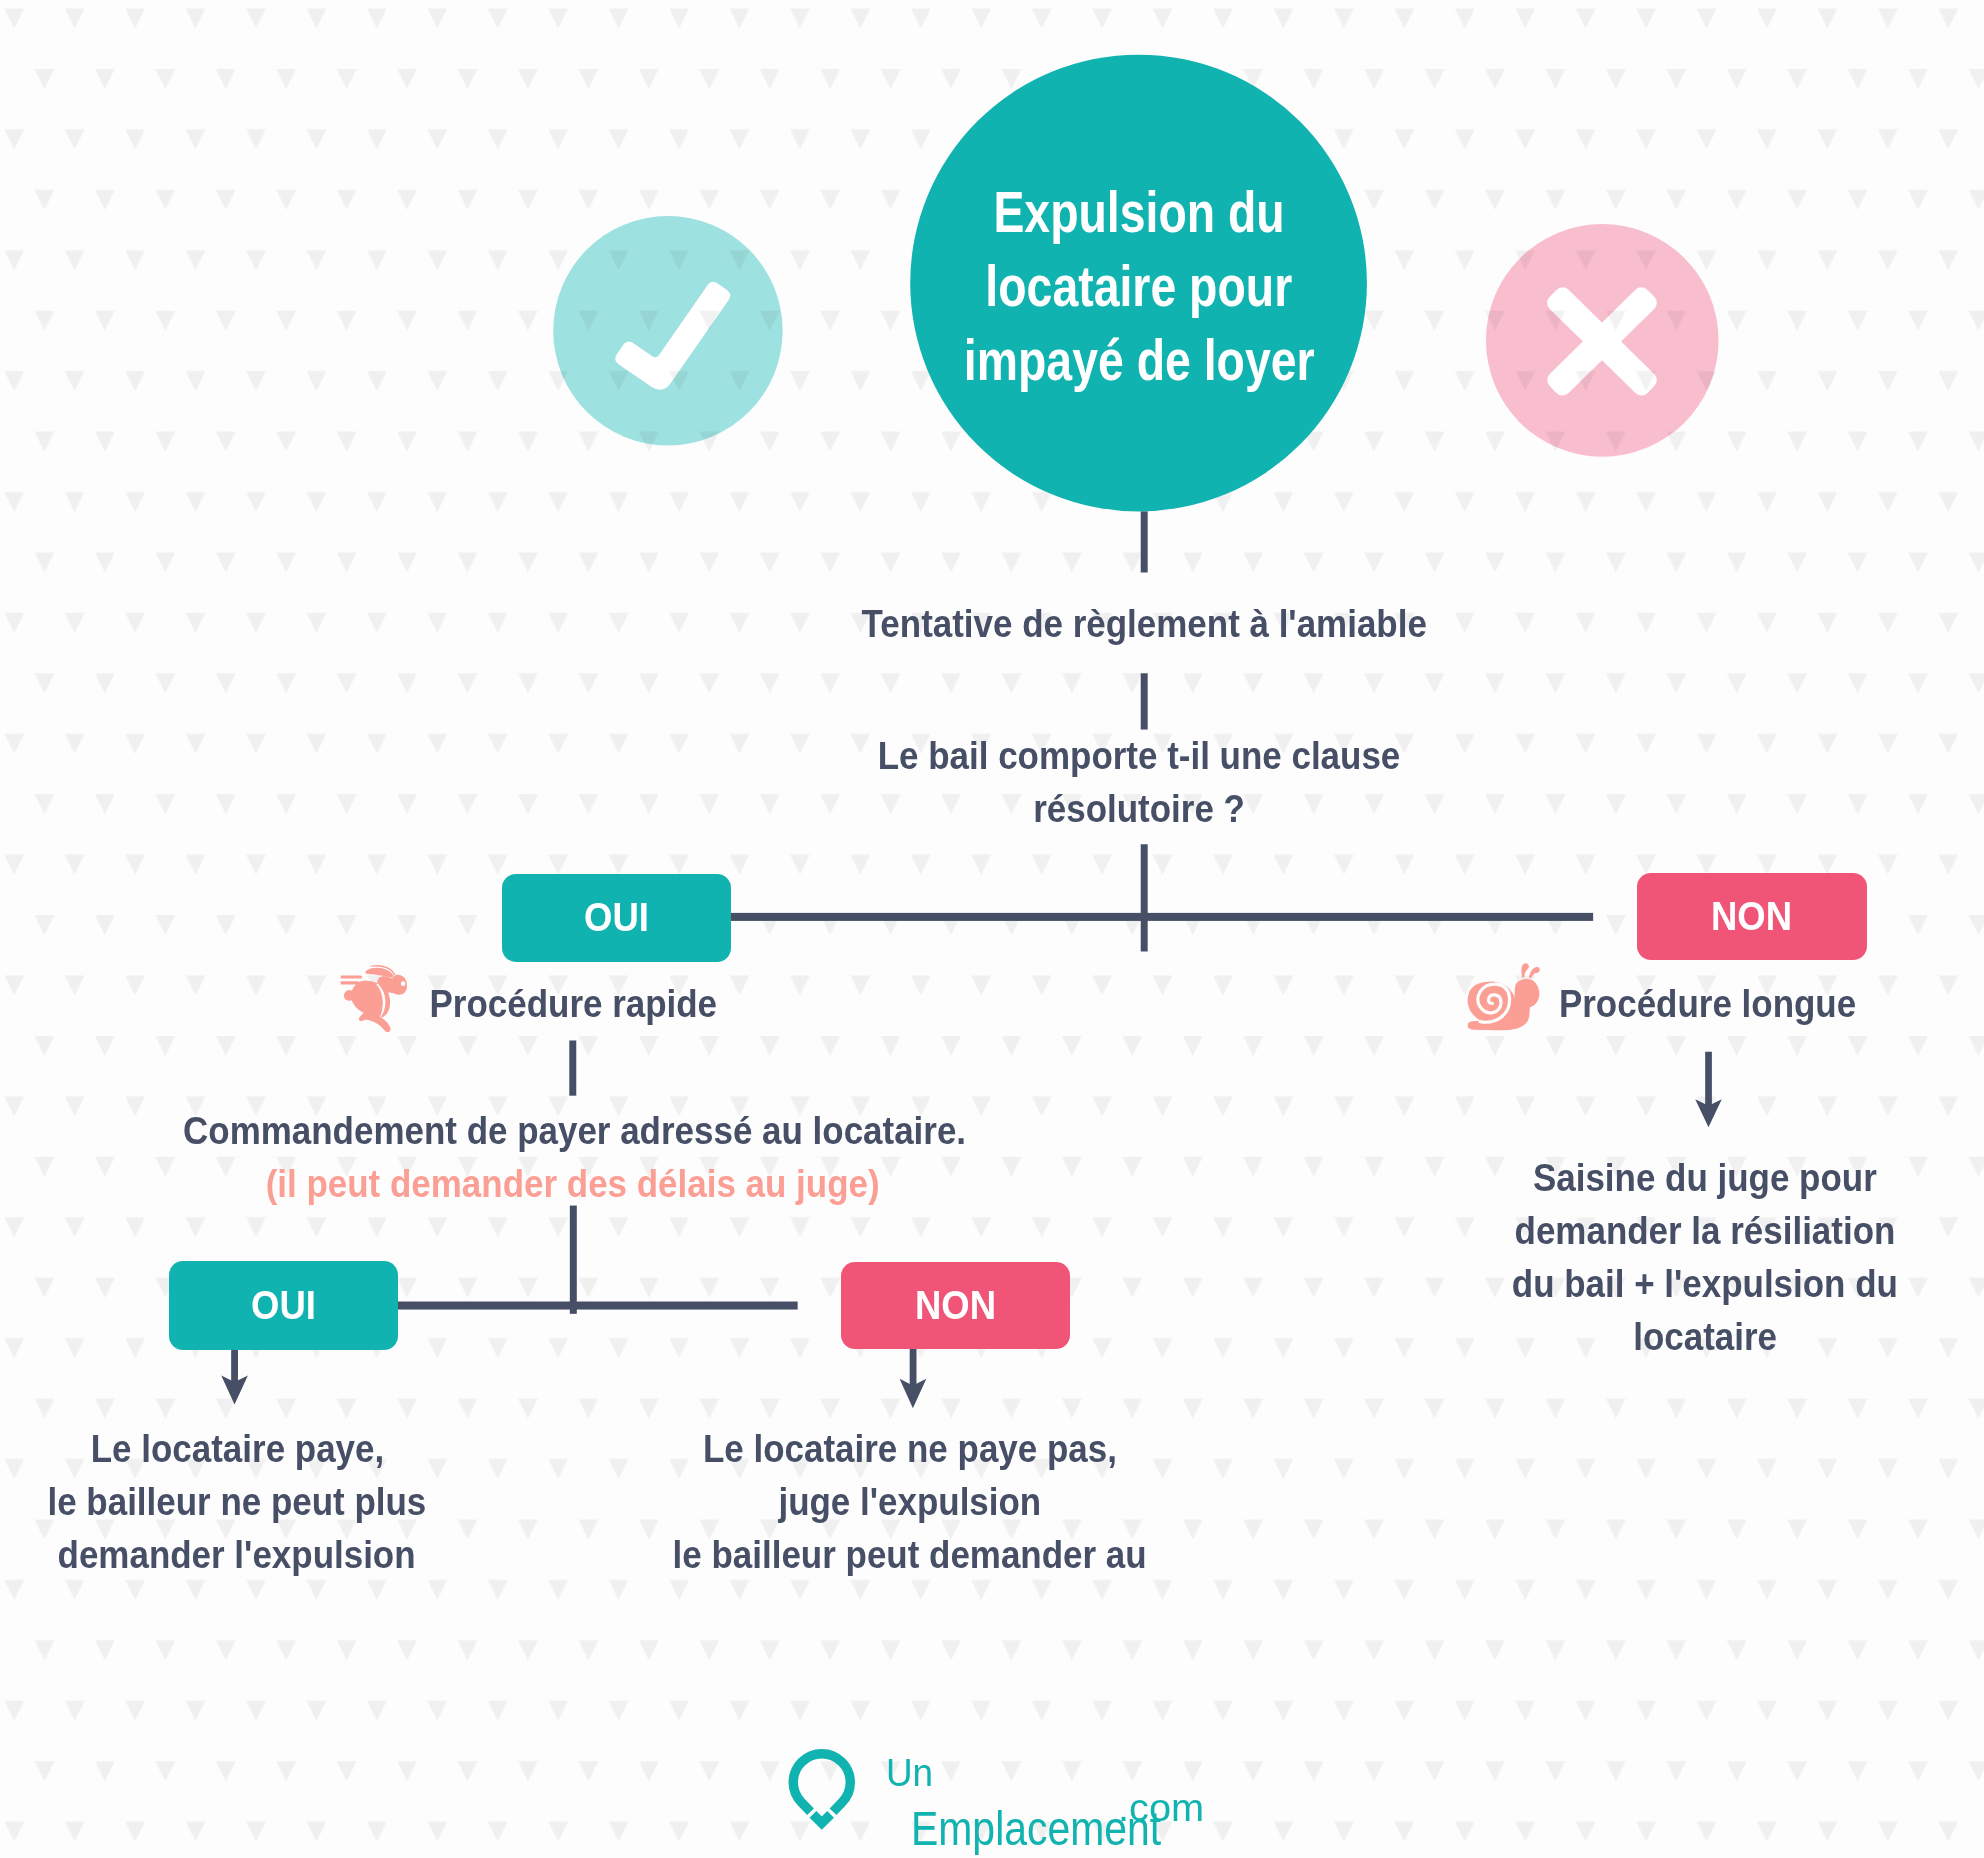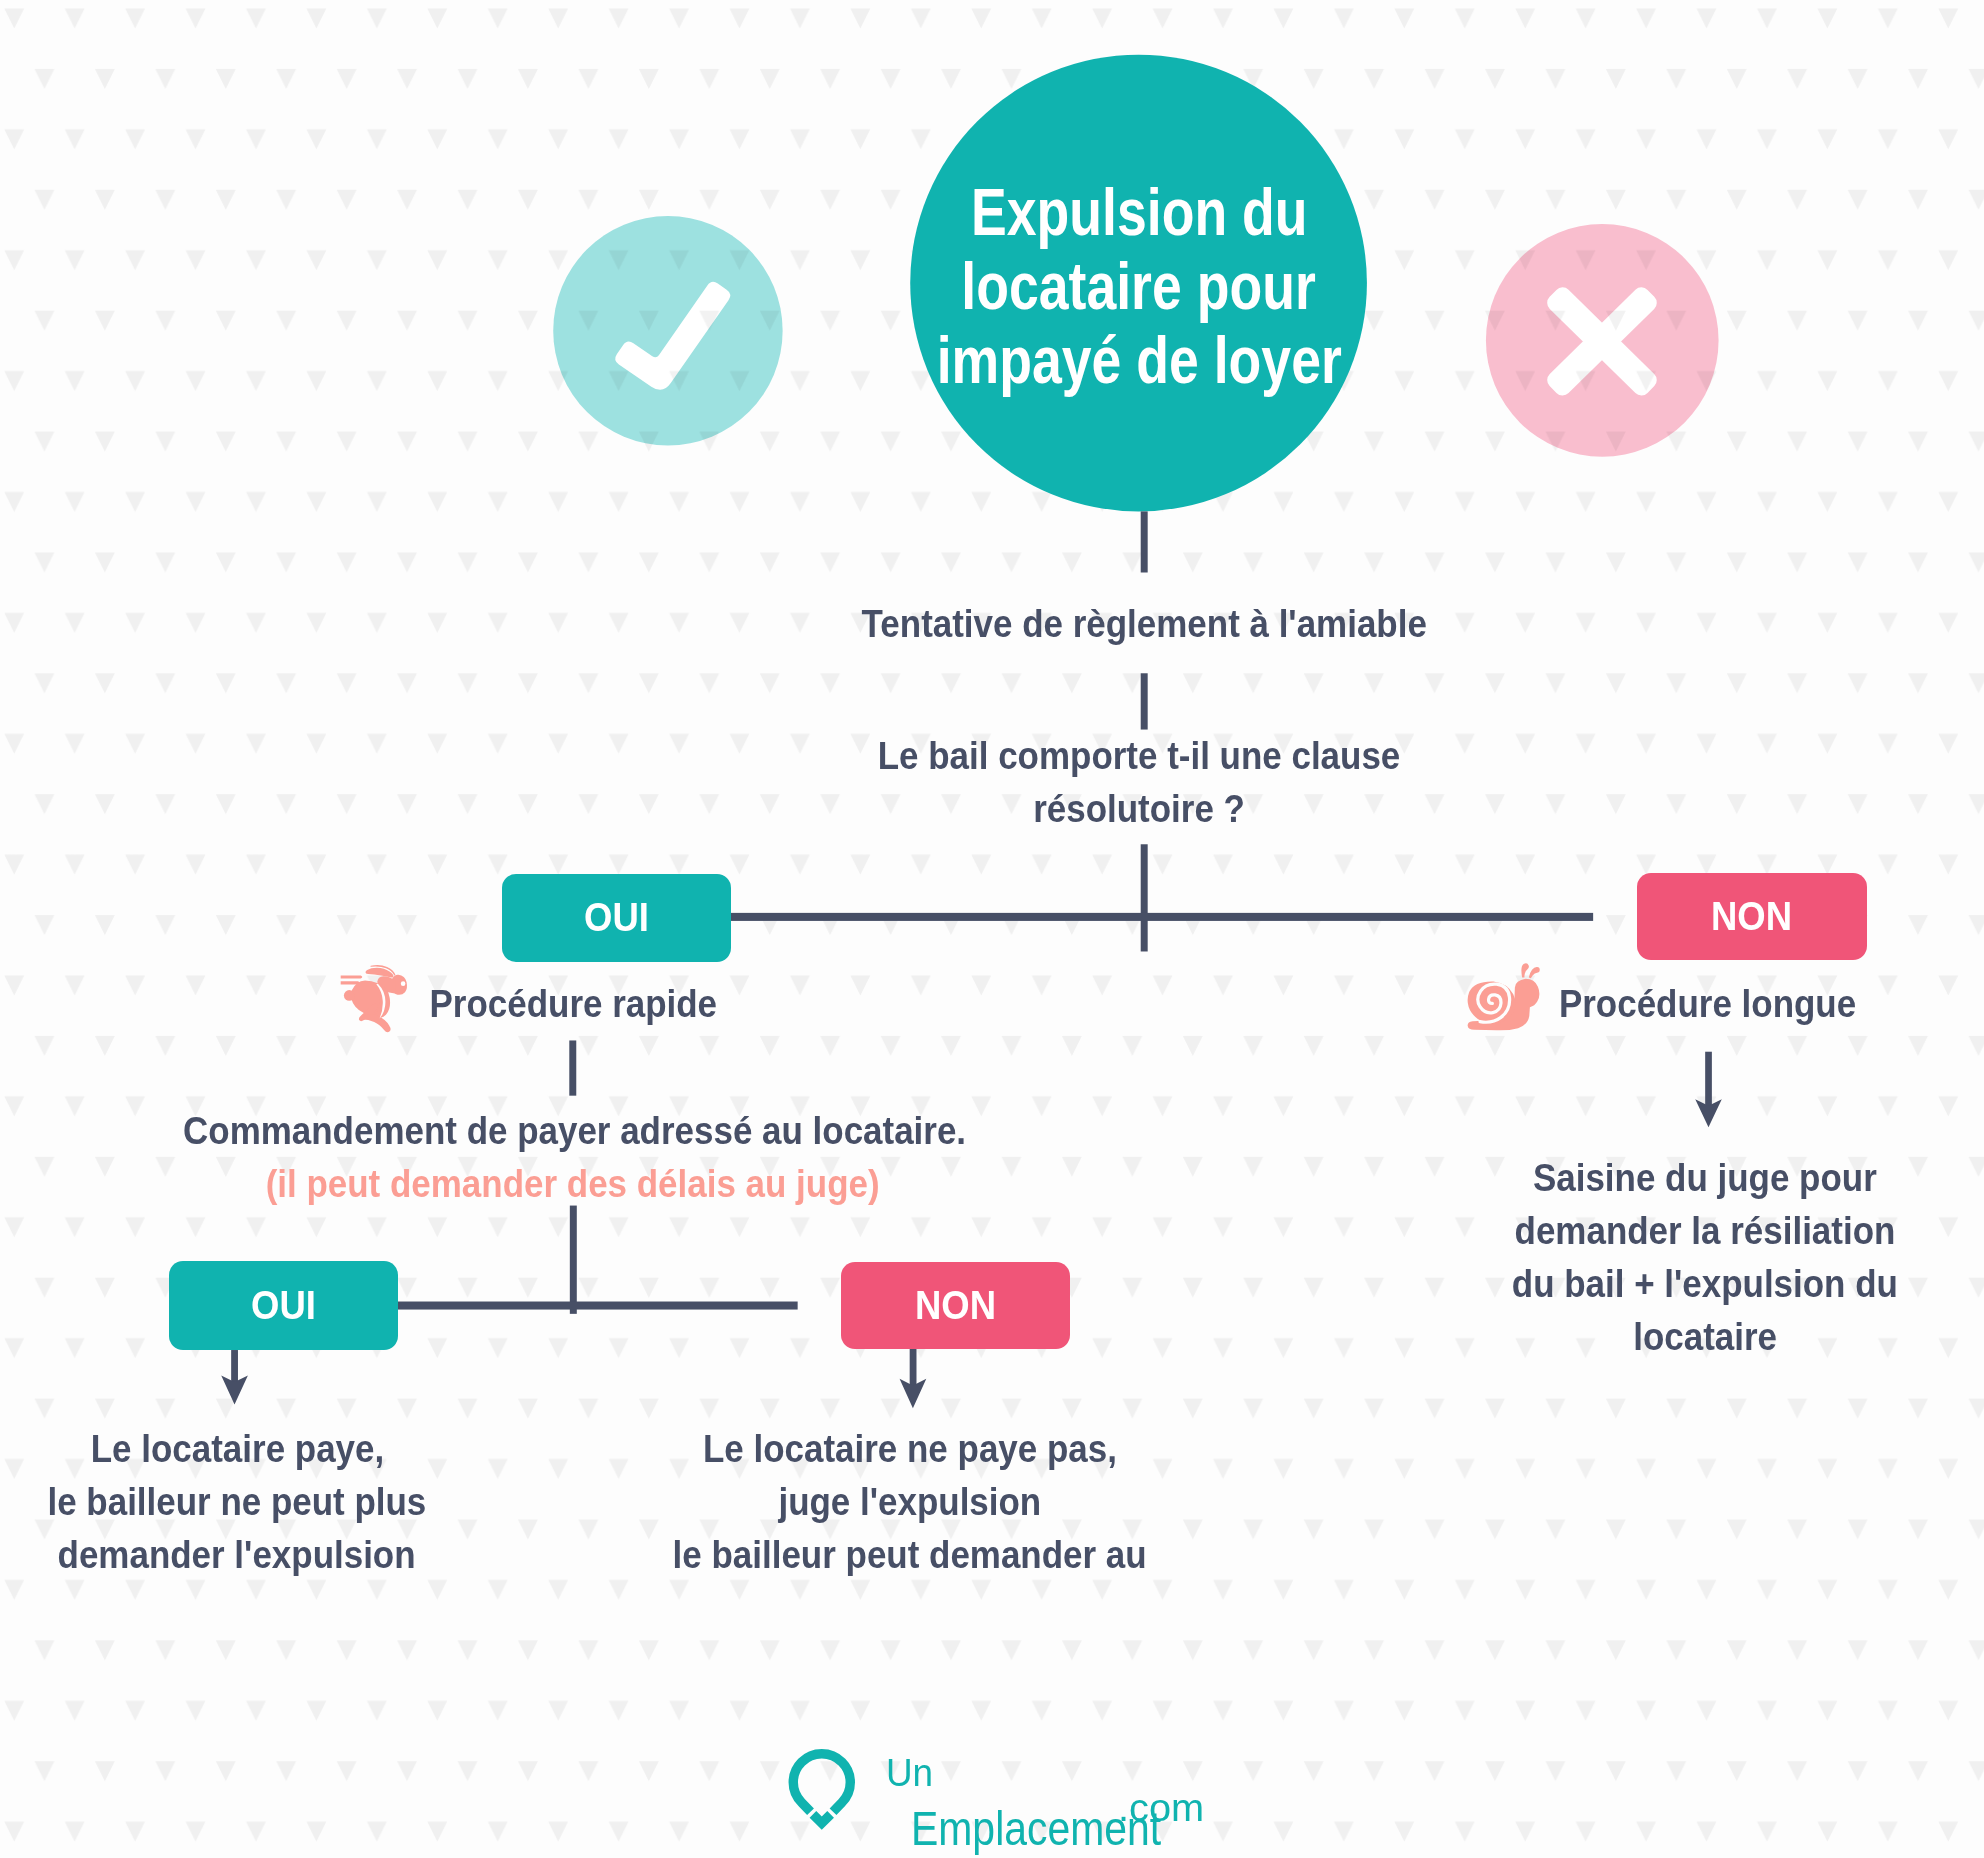--- a/index.html
+++ b/index.html
@@ -6,21 +6,21 @@
   body{width:1985px;height:1859px;font-family:"Liberation Sans",sans-serif;overflow:hidden;}
   #stage{position:relative;width:1985px;height:1859px;overflow:hidden;background:#FDFDFD;}
   .lay{position:absolute;left:0;top:0;width:1985px;height:1859px;}
 
   
   .tb{position:absolute;font-weight:bold;line-height:53px;white-space:nowrap;
       color:#474F66;text-align:center;font-size:38px;}
   .tb span{display:inline-block;transform:scaleX(0.92);transform-origin:center center;}
   .tb.salmon{color:#FB9E94;}
   .ttl{position:absolute;font-weight:bold;line-height:74px;white-space:nowrap;
-      color:#FFFFFF;text-align:center;font-size:67px;}
+      color:#FFFFFF;text-align:center;font-size:58px;}
   .ttl span{display:inline-block;transform:scaleX(0.80);transform-origin:center center;}
   .chip{position:absolute;font-weight:bold;font-size:41px;color:#FFFFFF;
         display:flex;align-items:center;justify-content:center;border-radius:14px;margin-left:44px;}
   .chip span{display:inline-block;transform:scaleX(0.89);transform-origin:center center;
              position:relative;top:-0.5px;}
 </style>
 </head>
 <body>
 
 <div id="stage">

